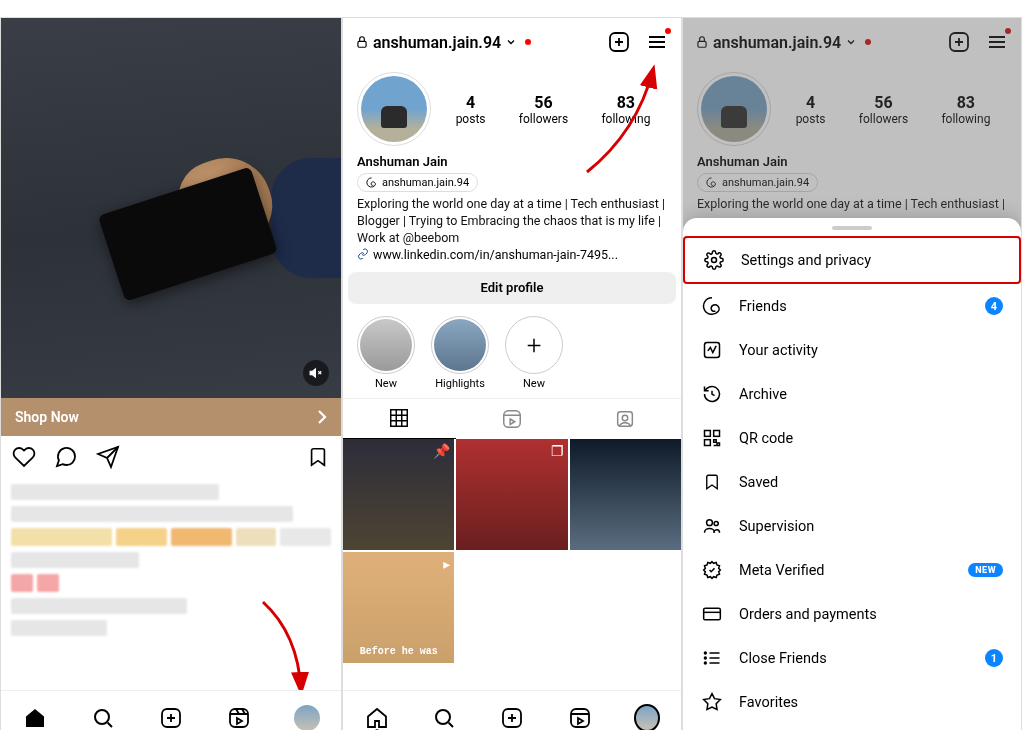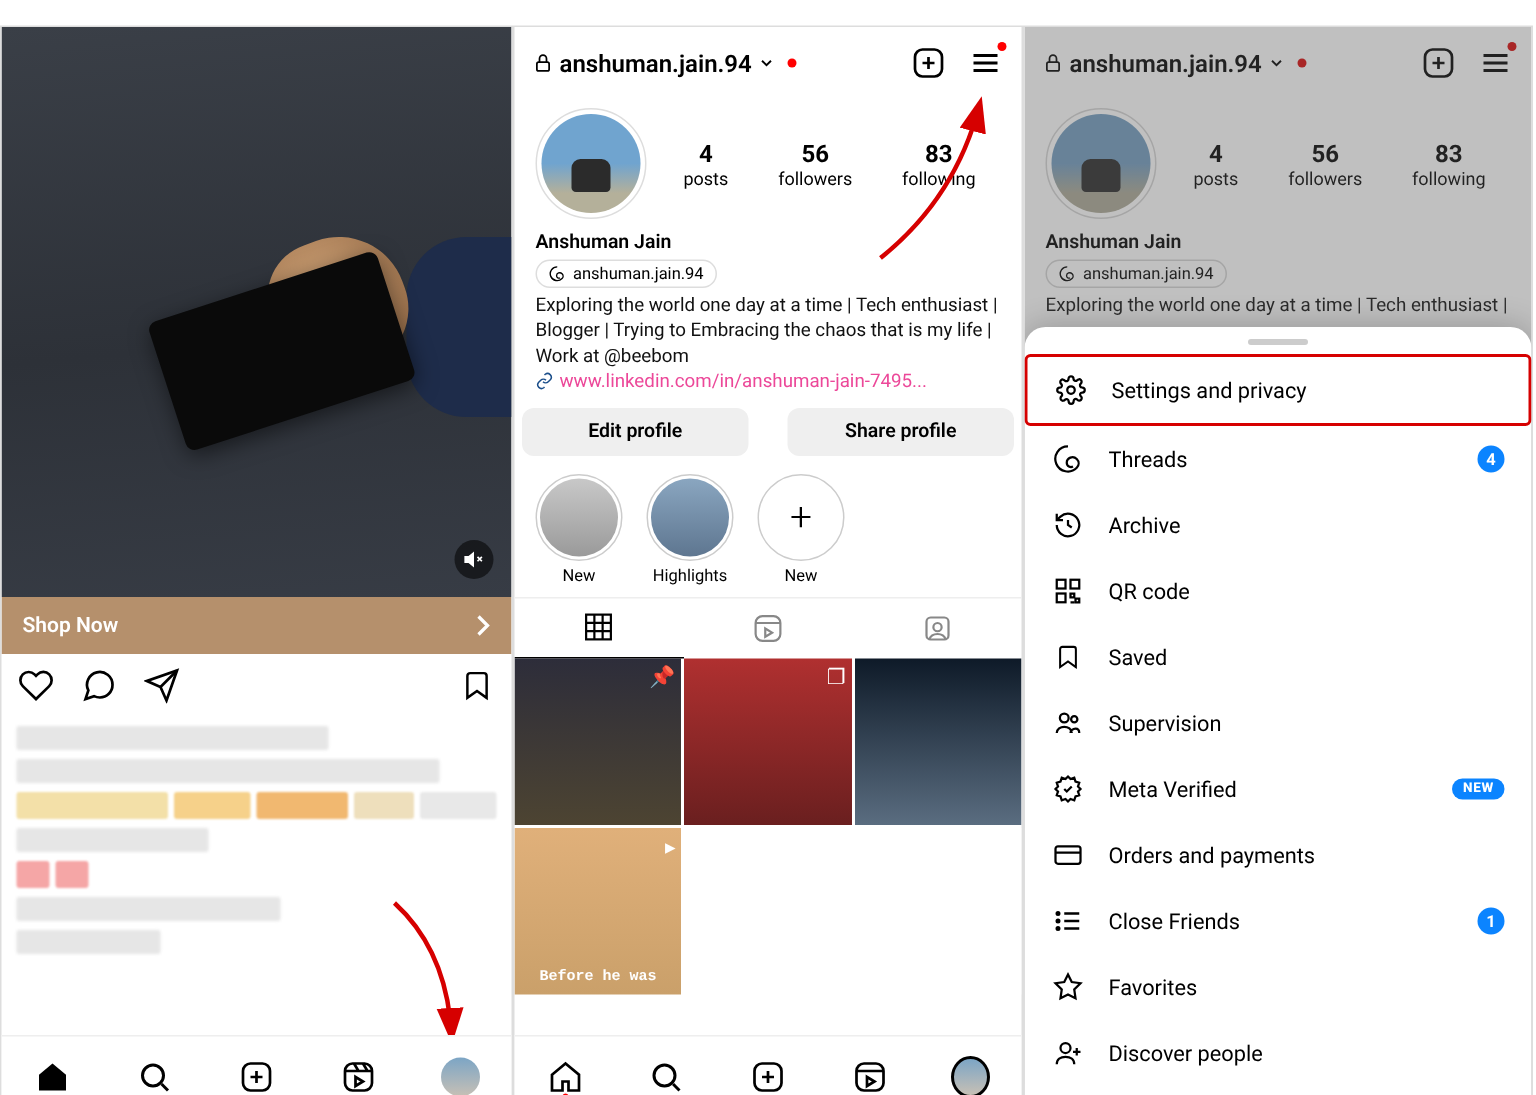--- a/index.html
+++ b/index.html
@@ -43,21 +43,21 @@
   .profile-row { display:flex; padding:6px 14px 2px; align-items:center; gap:8px; }
   .avatar-big { width:74px; height:74px; border-radius:50%; border:1px solid #ddd; padding:3px; }
   .avatar-big-inner { width:100%; height:100%; border-radius:50%; background: linear-gradient(#70a4cf 50%, #b4b09a 80%); position:relative; overflow:hidden;}
   .avatar-big-inner::after{content:"";position:absolute;bottom:14px;left:50%;transform:translateX(-50%);width:26px;height:22px;background:#2b2b2b;border-radius:6px 6px 3px 3px;}
   .stats { flex:1; display:flex; justify-content:space-around; text-align:center; }
   .stat-num { font-weight:700; font-size:16px; }
   .stat-lbl { font-size:12px; }
   .display-name { padding: 6px 14px 0; font-weight:600; font-size:13px; }
   .threads-pill { margin:4px 14px 0; display:inline-flex; align-items:center; gap:5px; font-size:11px; border:1px solid #ddd; border-radius:12px; padding:2px 8px;}
   .bio { padding:4px 14px 0; font-size:12.5px; line-height:1.35; color:#111;}
-  .bio-link { padding:0 14px; font-size:12.5px; color:#ec4899; display:flex; gap:4px; align-items:center;}
+  .bio-link { padding:0 14px; font-size:12.5px; color:#000000; display:flex; gap:4px; align-items:center;}
   .profile-buttons { display:flex; gap:26px; padding:10px 5px 8px;align-items:center; }
   .pbtn { flex:1; background:#efefef; border-radius:8px; height:32px; display:flex; align-items:center; justify-content:center; font-size:13px; font-weight:600;}
   .highlights { display:flex; gap:16px; padding:4px 14px 8px;}
   .hl { text-align:center; font-size:11px; }
   .hl-circ { width:58px; height:58px; border-radius:50%; border:1px solid #ccc; padding:2px; margin-bottom:3px;}
   .hl-inner { width:100%; height:100%; border-radius:50%; background:#ccc;}
   .hl-new .hl-inner { background:#fff; display:flex; align-items:center; justify-content:center; font-size:26px; font-weight:300;}
   .tabs { display:flex; border-top:1px solid #eee; }
   .tab { flex:1; height:40px; display:flex; align-items:center; justify-content:center; }
   .tab.active { border-bottom:1.5px solid #000; }
@@ -263,23 +263,20 @@
     <svg width="12" height="12" viewBox="0 0 24 24" fill="none" stroke="#1b4e8a" stroke-width="2">
         <path d="M10 13a5 5 0 0 0 7 0l3-3a5 5 0 0 0-7-7l-1 1"></path>
         <path d="M14 11a5 5 0 0 0-7 0l-3 3a5 5 0 0 0 7 7l1-1"></path>
       </svg>
     <span>www.linkedin.com/in/anshuman-jain-7495...</span>
   </div>
 
   <div class="profile-buttons">
     <div class="pbtn">
         <span>Edit profile</span>
-      </div>
-    <div class="pbtn">
-        <span>Share profile</span>
       </div>
   </div>
 
   <div class="highlights">
     <div class="hl"><div class="hl-circ">
           <div class="hl-inner" style="background:linear-gradient(#c8c8c8,#9a9a9a)"></div>
         </div><span>New</span></div>
     <div class="hl"><div class="hl-circ">
           <div class="hl-inner" style="background:linear-gradient(#8aa6c0,#5e7690)"></div>
         </div><span>Highlights</span></div>
@@ -429,24 +426,33 @@
         </span>
       <span>Settings and privacy</span>
     </div>
 
     <div class="menu-item">
       <span class="mi-ico">
           <svg width="20" height="20" viewBox="0 0 24 24" fill="none" stroke="#000" stroke-width="1.8">
             <path d="M12 2a10 10 0 1 0 7 17c2-2 2-5 0-7-3-3-8-1-8 3 0 3 3 4 5 3"></path>
           </svg>
         </span>
-      <span>Threads</span>
+      <span>Friends</span>
       <span class="trail badge-blue">4</span>
     </div>
 
+    <div class="menu-item">
+      <span class="mi-ico">
+          <svg width="20" height="20" viewBox="0 0 24 24" fill="none" stroke="#000" stroke-width="1.8">
+            <rect x="3" y="3" width="18" height="18" rx="3"></rect>
+            <path d="M7 13l3-4 3 6 4-8"></path>
+          </svg>
+        </span>
+      <span>Your activity</span>
+    </div>
 
     <div class="menu-item">
       <span class="mi-ico">
           <svg width="20" height="20" viewBox="0 0 24 24" fill="none" stroke="#000" stroke-width="1.8">
             <path d="M3 12a9 9 0 1 0 3-6.7L3 8"></path>
             <path d="M3 3v5h5"></path>
             <path d="M12 8v4l3 2"></path>
           </svg>
         </span>
       <span>Archive</span>

